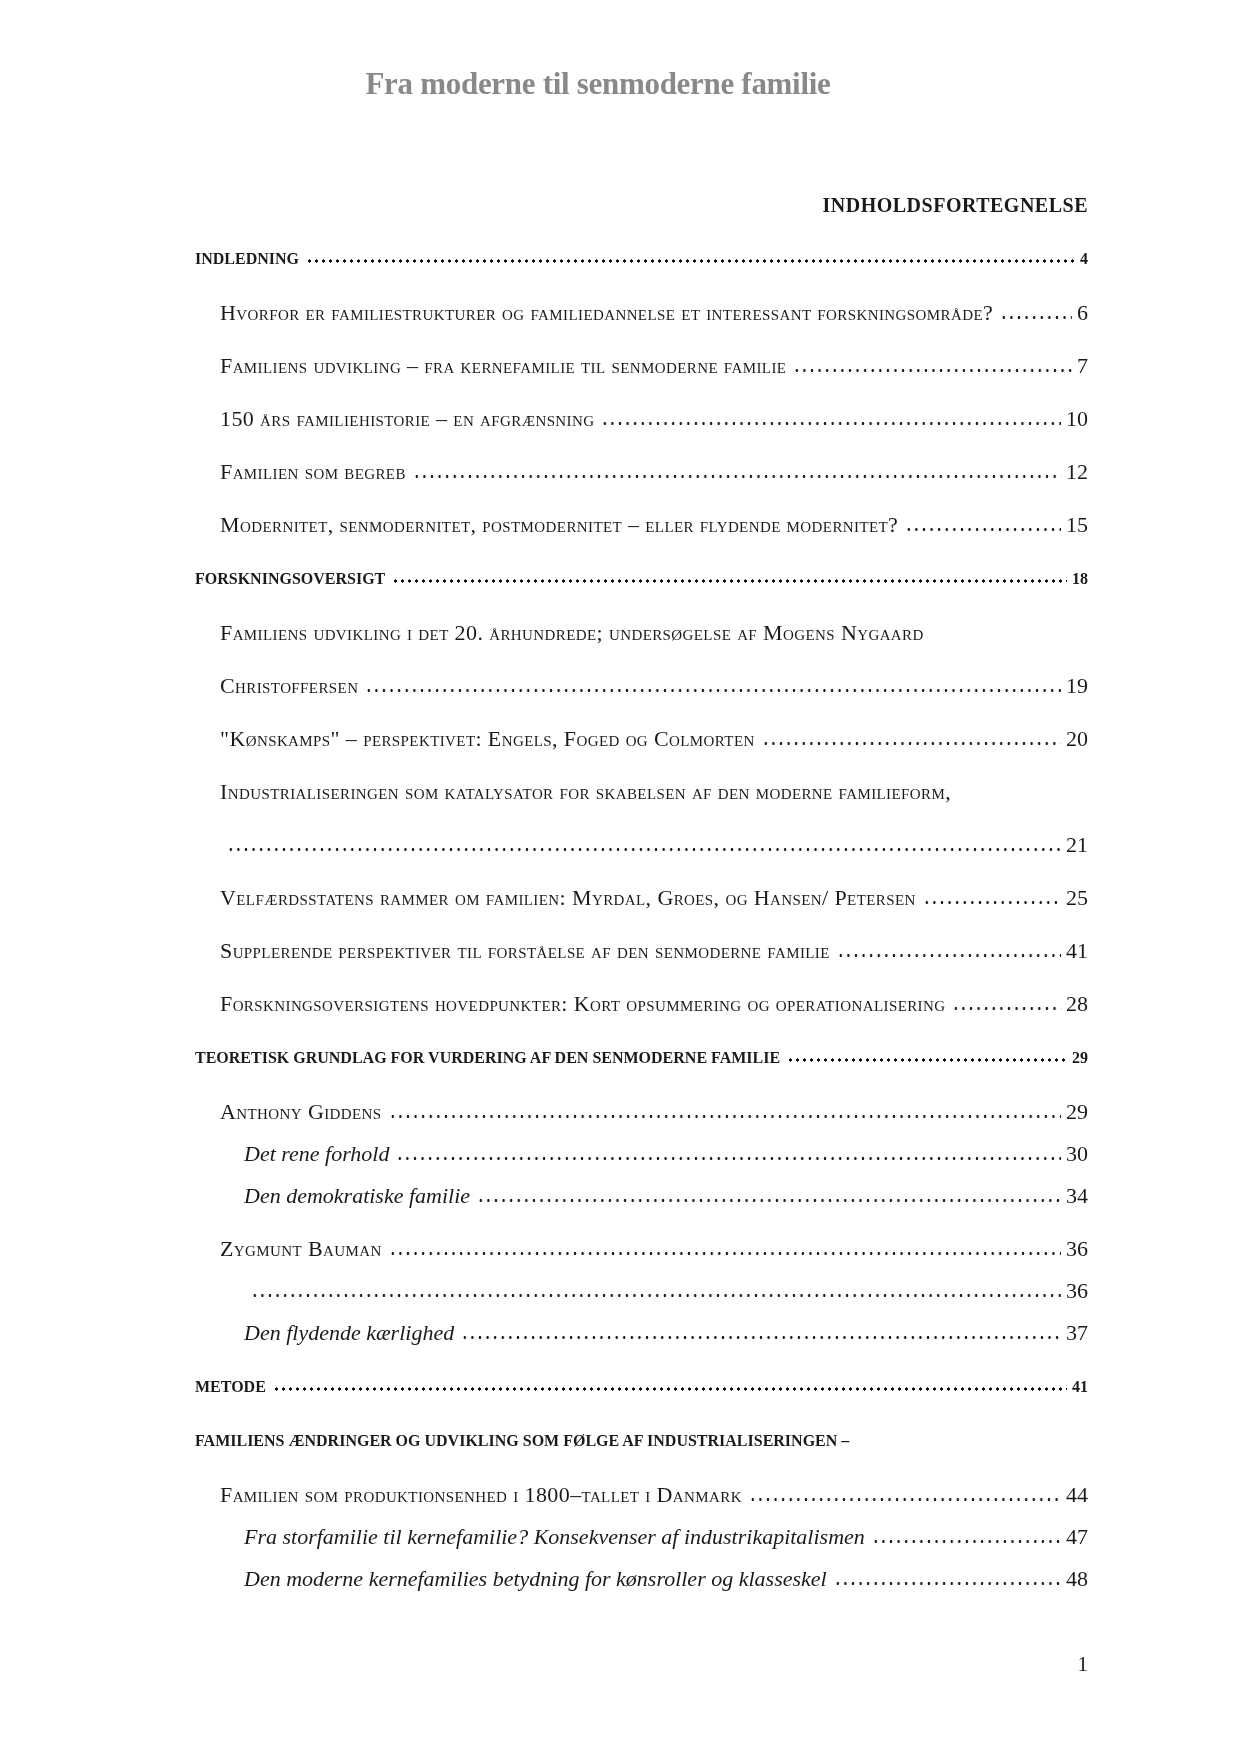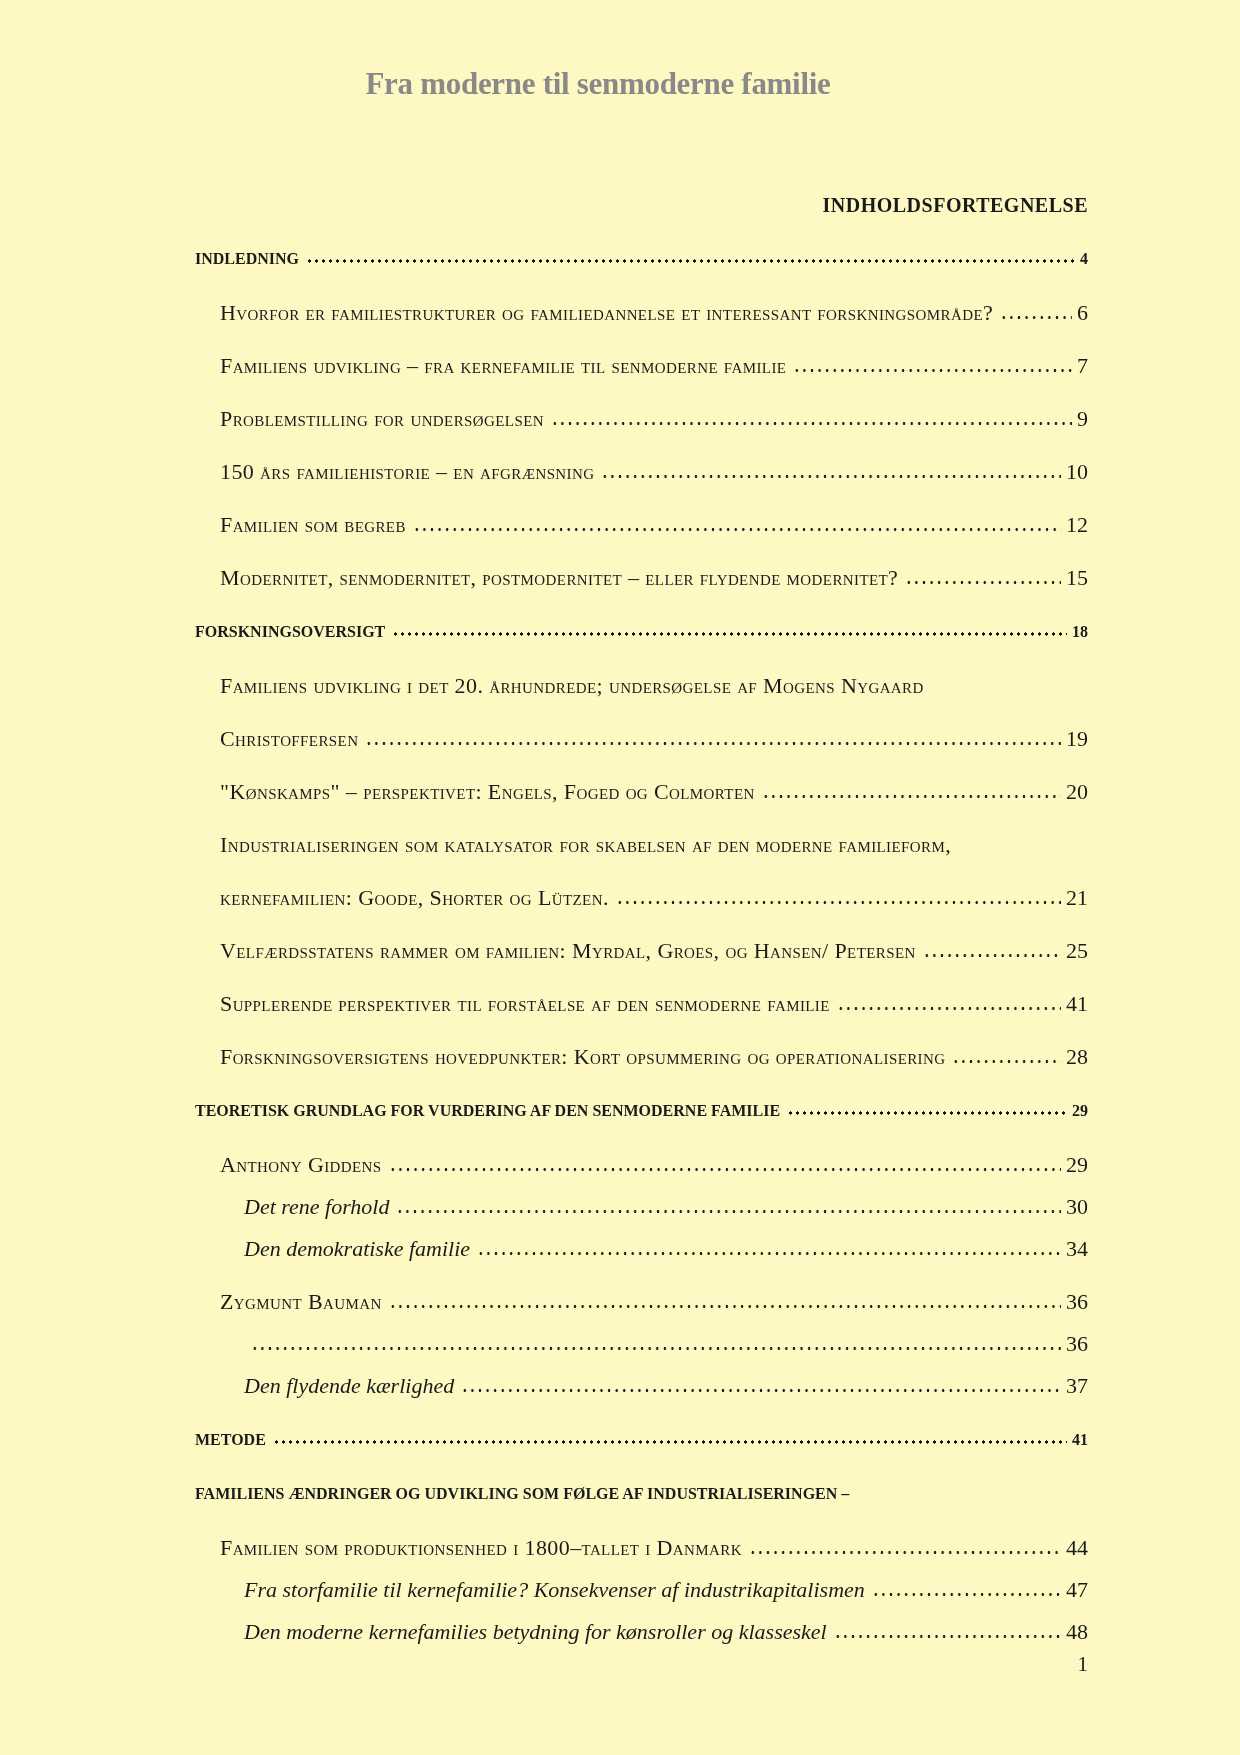--- a/index.html
+++ b/index.html
@@ -1,20 +1,20 @@
 <!DOCTYPE html>
 <html><head>
 <meta charset="utf-8">
 <style>
   html,body { margin:0; padding:0; background:#e8e8e8; }
   .page {
     position:relative;
     width:1240px; height:1755px;
     margin:0 auto;
-    background:#fef9c3;
+    background:#ffffff;
     font-family:"Liberation Serif", serif;
     color:#1a1a1a;
     overflow:hidden;
   }
   .doc-title {
     padding-top:62px;
     padding-right:44px;
     text-align:center;
     font-size:31px;
     line-height:44px;
@@ -87,25 +87,20 @@
           <span class="t">Hvorfor er familiestrukturer og familiedannelse et interessant forskningsområde?</span>
           <span class="leader"></span>
           <span class="pg">6</span>
         </div>
         <div class="row lvl2">
           <span class="t">Familiens udvikling – fra kernefamilie til senmoderne familie</span>
           <span class="leader"></span>
           <span class="pg">7</span>
         </div>
         <div class="row lvl2">
-          <span class="t">Problemstilling for undersøgelsen</span>
-          <span class="leader"></span>
-          <span class="pg">9</span>
-        </div>
-        <div class="row lvl2">
           <span class="t">150 års familiehistorie – en afgrænsning</span>
           <span class="leader"></span>
           <span class="pg">10</span>
         </div>
         <div class="row lvl2">
           <span class="t">Familien som begreb</span>
           <span class="leader"></span>
           <span class="pg">12</span>
         </div>
         <div class="row lvl2">
@@ -128,21 +123,20 @@
         </div>
         <div class="row lvl2">
           <span class="t">"Kønskamps" – perspektivet: Engels, Foged og Colmorten</span>
           <span class="leader"></span>
           <span class="pg">20</span>
         </div>
         <div class="row lvl2">
           <span class="t">Industrialiseringen som katalysator for skabelsen af den moderne familieform,</span>
         </div>
         <div class="row lvl2">
-          <span class="t">kernefamilien: Goode, Shorter og Lützen.</span>
           <span class="leader"></span>
           <span class="pg">21</span>
         </div>
         <div class="row lvl2">
           <span class="t">Velfærdsstatens rammer om familien: Myrdal, Groes, og Hansen/ Petersen</span>
           <span class="leader"></span>
           <span class="pg">25</span>
         </div>
         <div class="row lvl2">
           <span class="t">Supplerende perspektiver til forståelse af den senmoderne familie</span>

